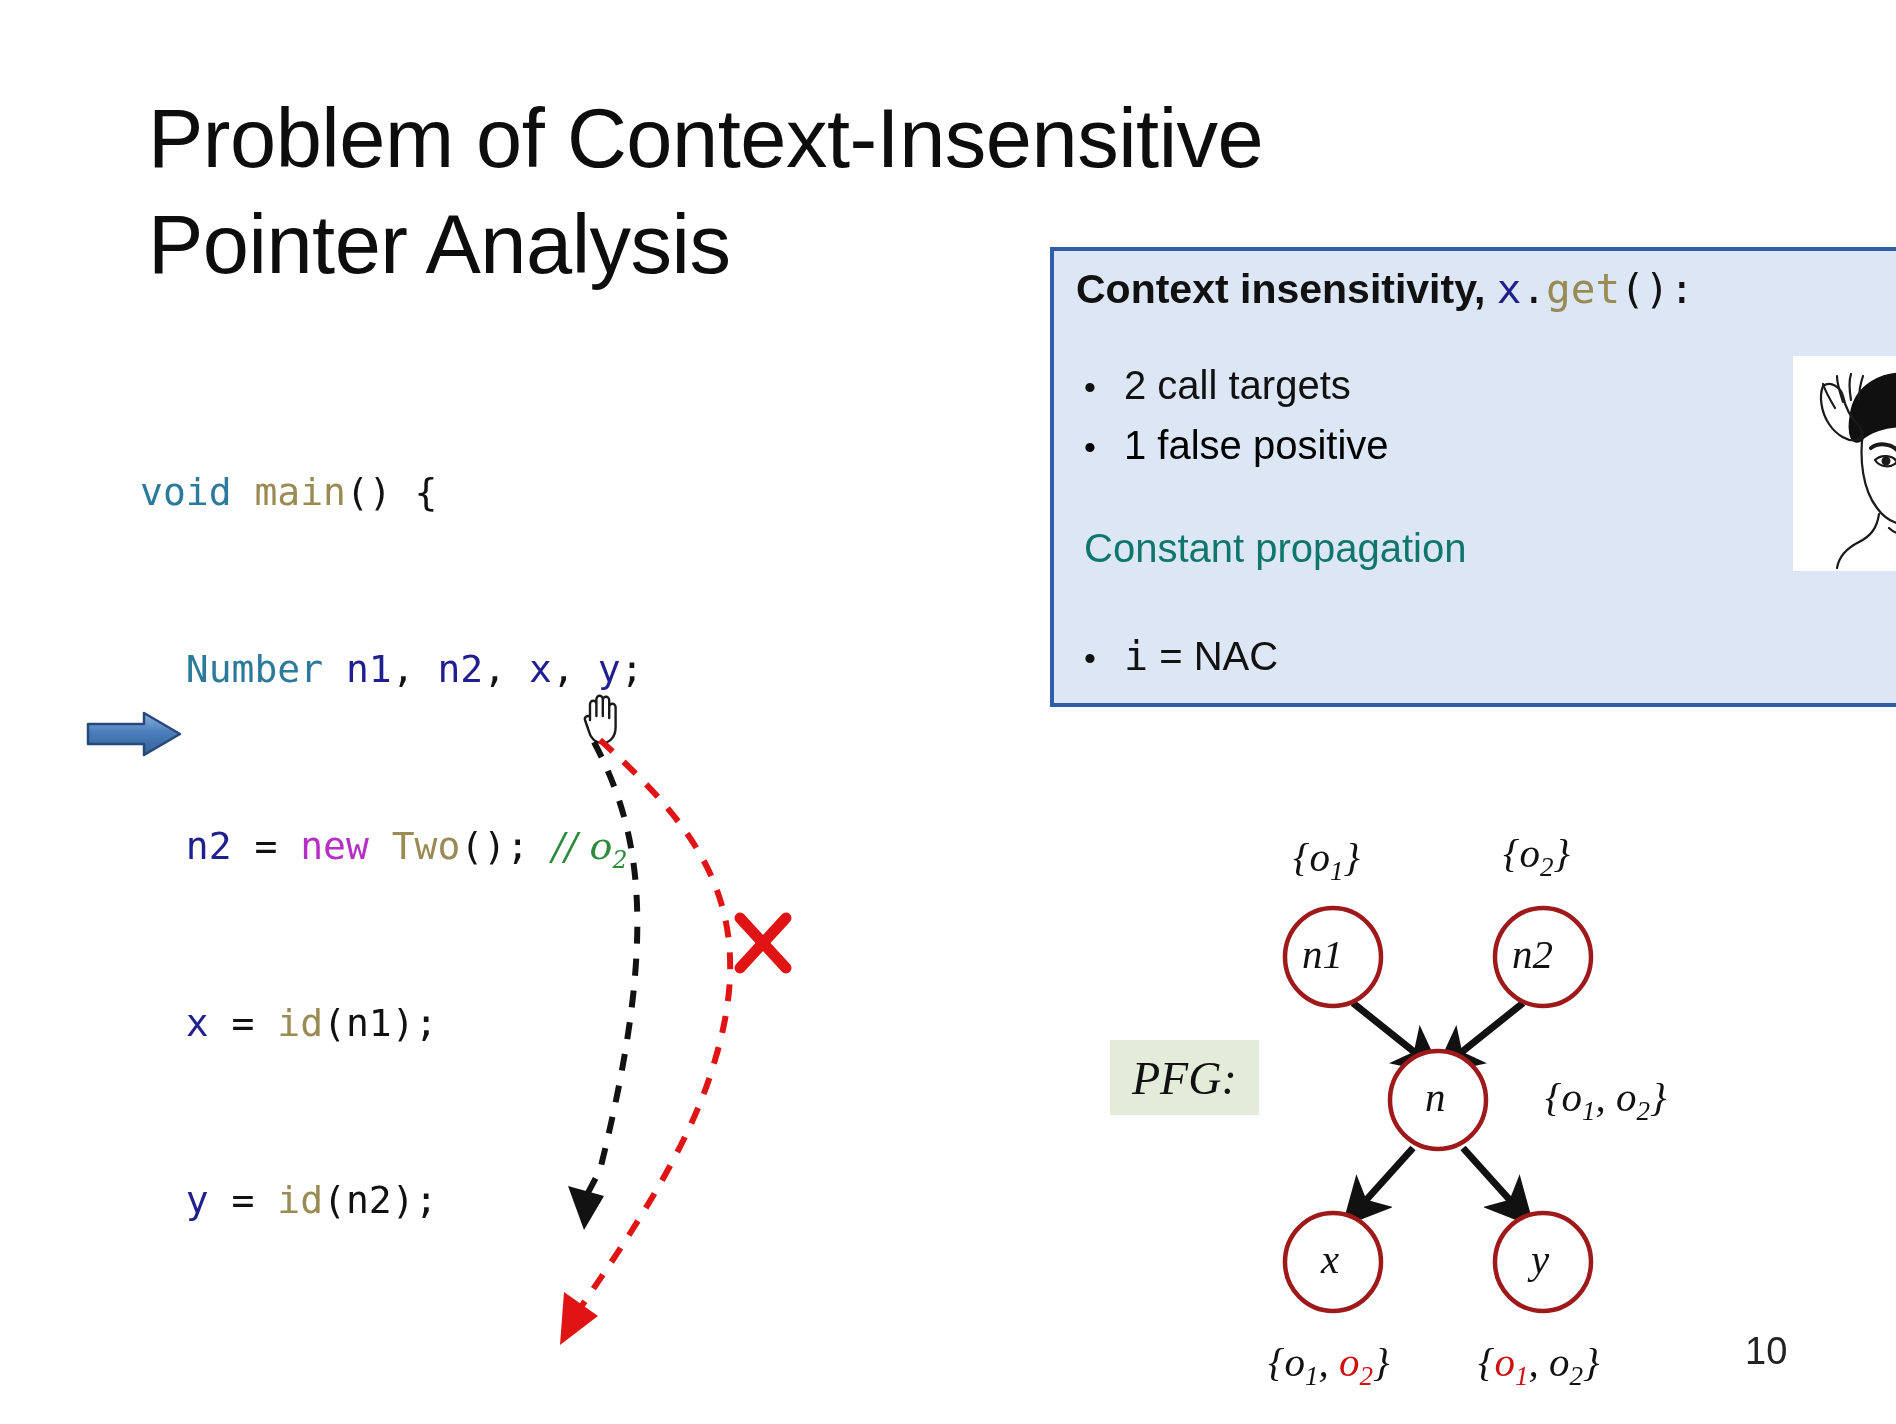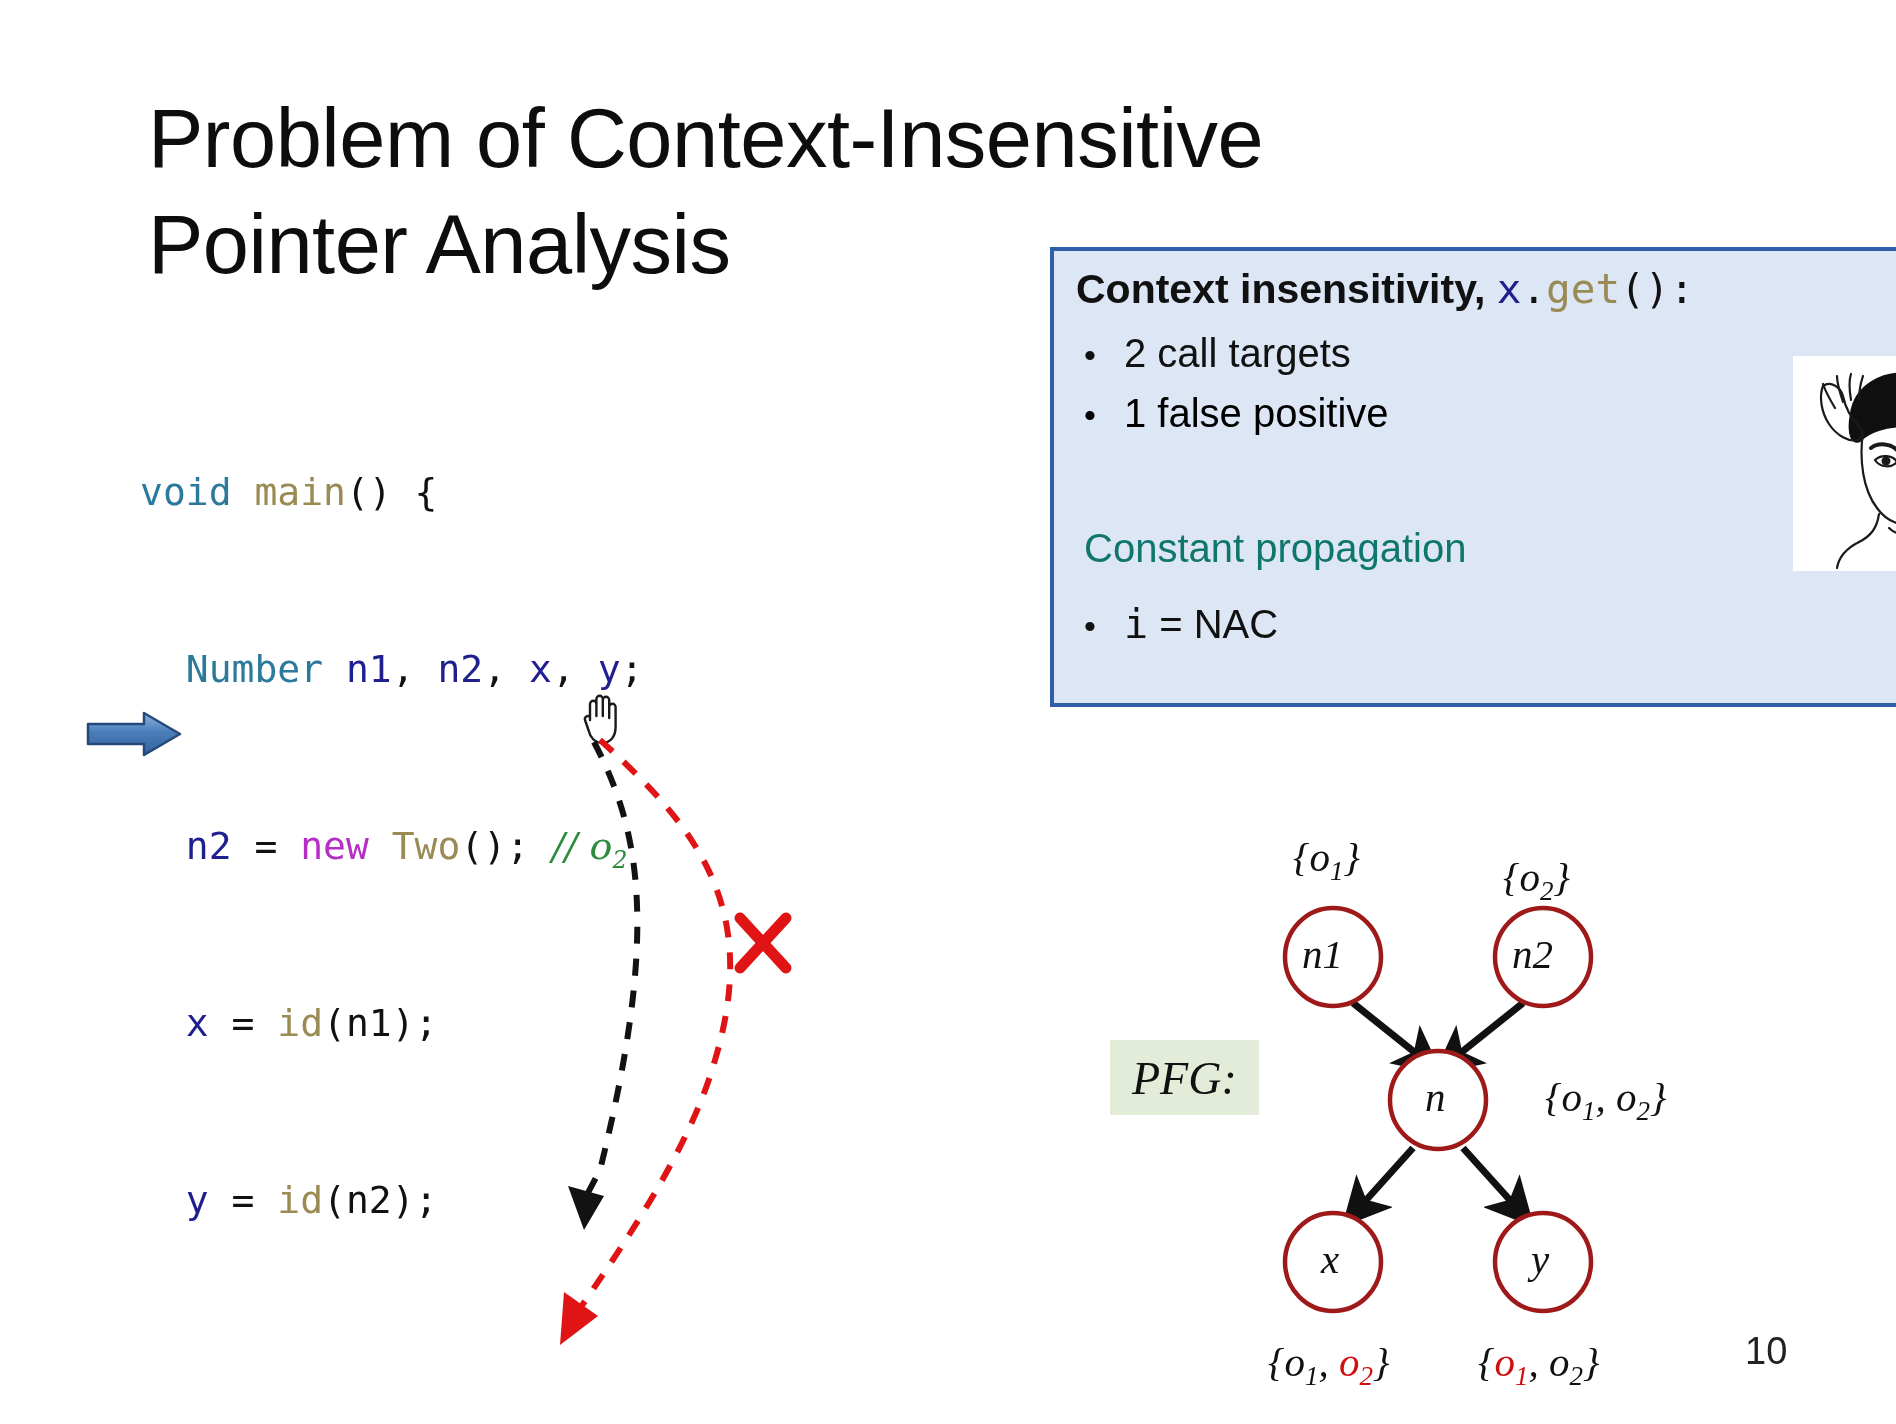--- a/index.html
+++ b/index.html
@@ -55,21 +55,21 @@
     position:absolute;left:22px;top:14px;
     font-size:41px;font-weight:bold;color:#111;white-space:nowrap;
   }
   #infobox .hdr .mono{
     font-family:"DejaVu Sans Mono", monospace;font-weight:normal;
   }
   #infobox .hdr .v{color:#1f1f8f;}
   #infobox .hdr .g{color:#9a8b55;}
   #infobox .hdr .p{color:#111;}
   #infobox .bullet{
-    position:absolute;font-size:40px;color:#111;white-space:nowrap;
+    position:absolute;font-size:40px;color:#111;white-space:nowrap;margin-top:32px;
   }
   #infobox .bullet .dot{
     display:inline-block;width:40px;text-align:left;font-size:34px;
   }
   #infobox .red{color:#000000;}
   #infobox .mono{font-family:"DejaVu Sans Mono", monospace;}
   #b1{left:30px;top:80px;}
   #b2{left:30px;top:140px;}
   #line-cp{position:absolute;left:30px;top:275px;font-size:40px;color:#0f766e;white-space:nowrap;}
   #b3{left:30px;top:350px;}
@@ -236,20 +236,20 @@
     <ellipse cx="1543" cy="1262" rx="48" ry="49" fill="#fff" stroke="#9e1a1a" stroke-width="4.5"></ellipse>
   </svg>
 
   <div class="node-lbl" style="left:1302px;top:930px;">n1</div>
   <div class="node-lbl" style="left:1512px;top:930px;">n2</div>
   <div class="node-lbl" style="left:1425px;top:1073px;">n</div>
   <div class="node-lbl" style="left:1321px;top:1235px;">x</div>
   <div class="node-lbl" style="left:1531px;top:1235px;">y</div>
 
   <div class="node-lbl" style="left:1293px;top:805px;margin-top:28px;">{<i>o</i><sub>1</sub>}</div>
-  <div class="node-lbl" style="left:1503px;top:853px;">{<i>o</i><sub>2</sub>}</div>
+  <div class="node-lbl" style="left:1503px;top:829px;">{<i>o</i><sub>2</sub>}</div>
   <div class="node-lbl" style="left:1545px;top:1073px;">{<i>o</i><sub>1</sub>, <i>o</i><sub>2</sub>}</div>
   <div class="node-lbl" style="left:1268px;top:1338px;">{<i>o</i><sub>1</sub>, <span class="r"><i>o</i><sub>2</sub></span>}</div>
   <div class="node-lbl" style="left:1478px;top:1338px;">{<span class="r"><i>o</i><sub>1</sub></span>, <i>o</i><sub>2</sub>}</div>
 
   <div id="page-num">10</div>
 
 </div>
 
 </body></html>

